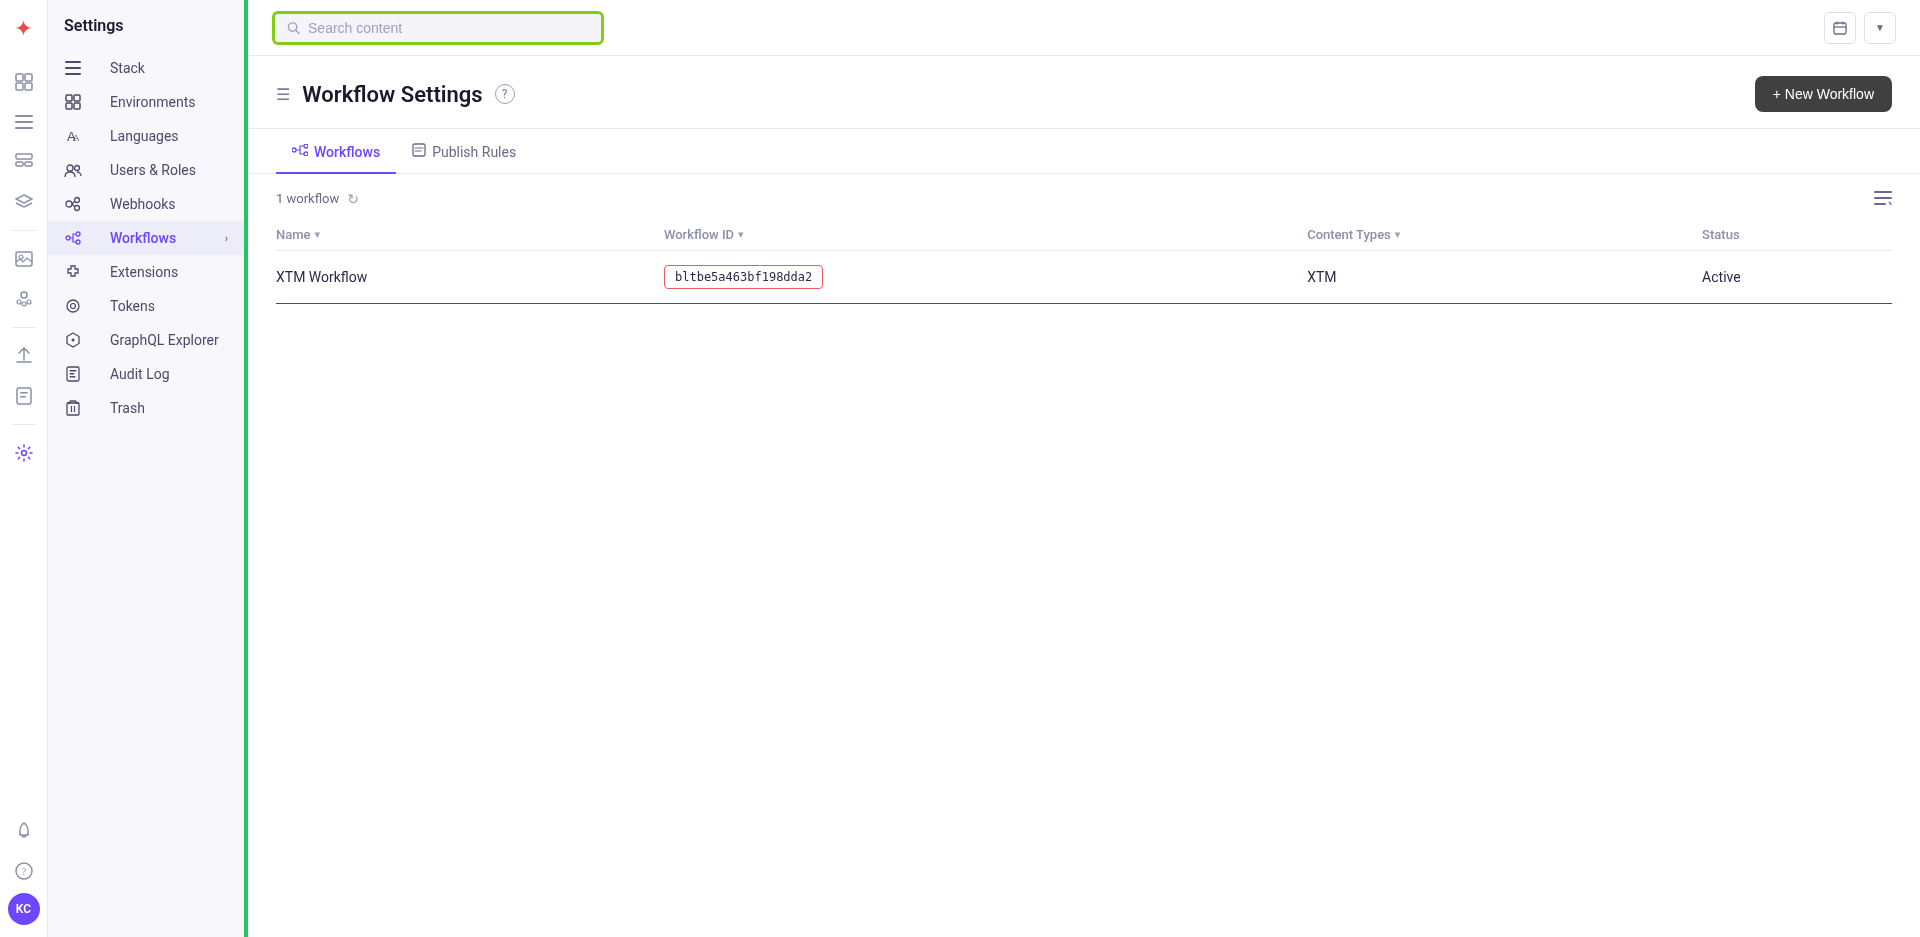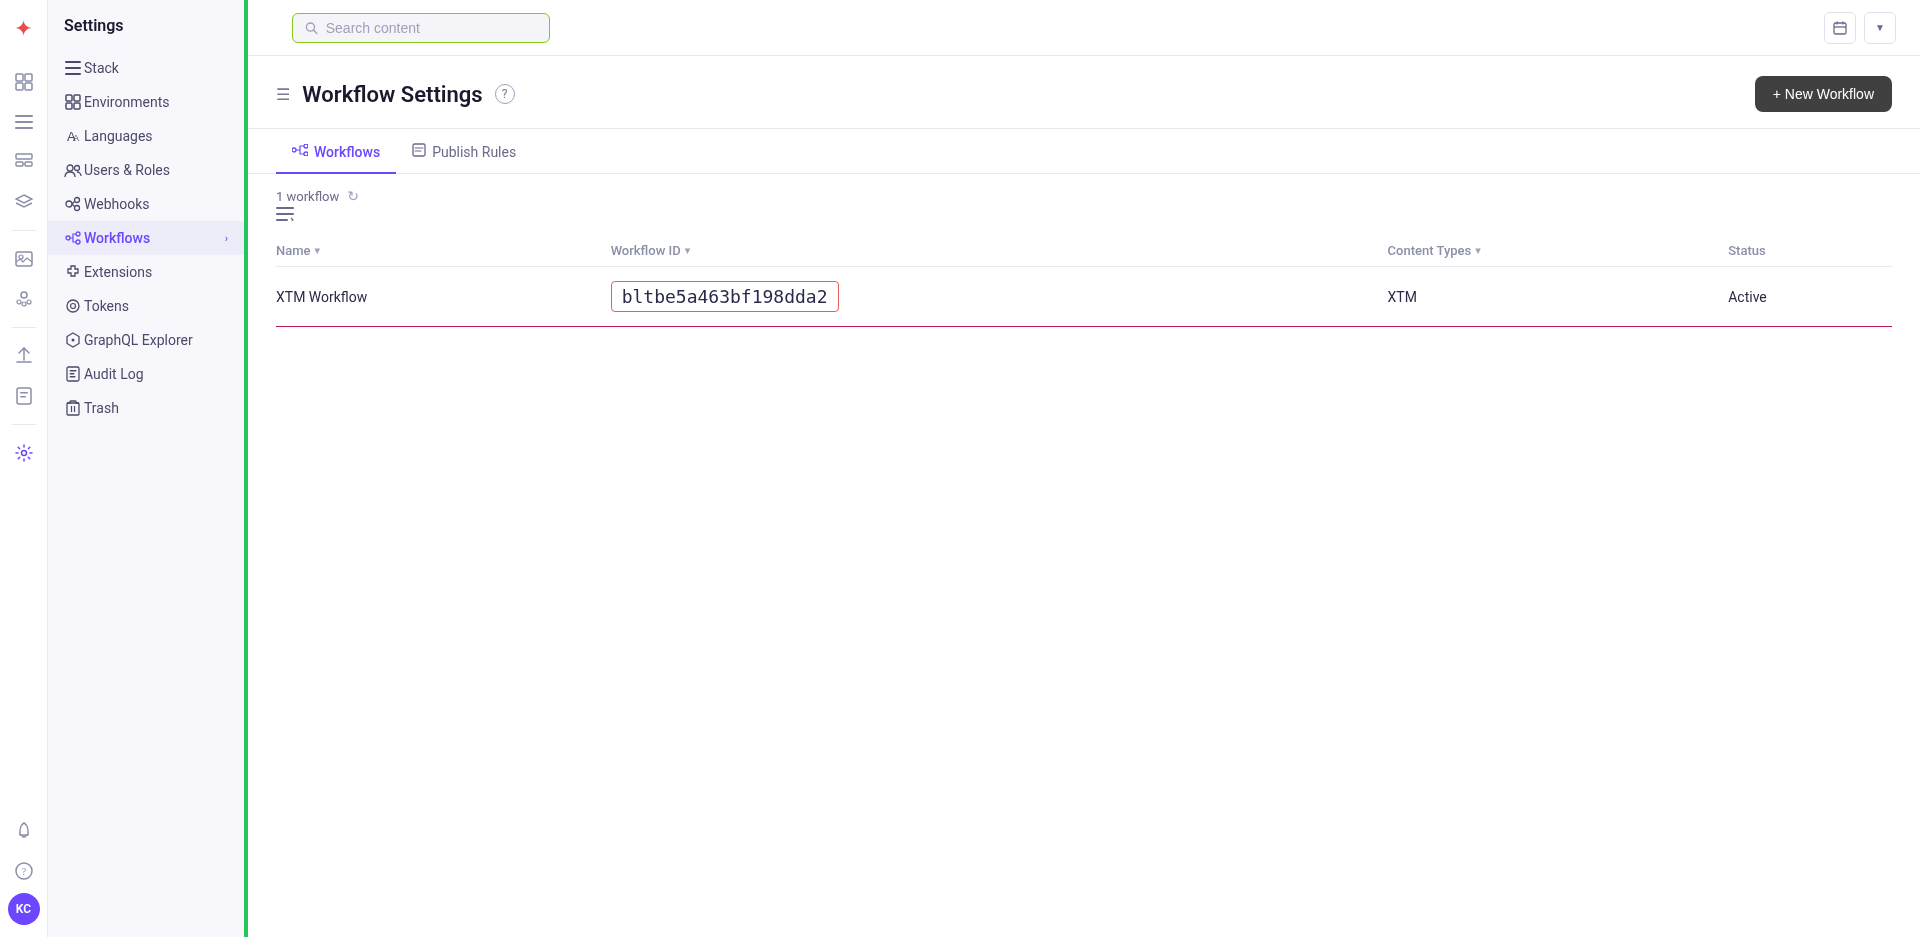--- a/index.html
+++ b/index.html
@@ -45,21 +45,21 @@
     }
     .sidebar-header {
       padding: 0 16px 16px;
       display: flex; align-items: center; gap: 8px;
     }
     .sidebar-title {
       font-size: 16px; font-weight: 600; color: #1a1a2e;
     }
     .sidebar-nav { flex: 1; }
     .sidebar-item {
-      display: flex; align-items: center; gap: 2px;
+      display: flex; align-items: center; gap: 28px;
       padding: 8px 16px;
       cursor: pointer;
       color: #4a4a6a;
       font-size: 14px;
       border-radius: 0;
       position: relative;
     }
     .sidebar-item.active { color: #6c47ff; font-weight: 500; background: #ededfa; }
     .sidebar-item .icon { width: 18px; height: 18px; display: flex; align-items: center; justify-content: center; font-size: 14px; flex-shrink: 0; }
     .sidebar-item .chevron { margin-left: auto; font-size: 11px; }
@@ -78,24 +78,23 @@
       border-bottom: 1px solid #e8e8f0;
       display: flex;
       align-items: center;
       padding: 0 24px;
       gap: 12px;
       flex-shrink: 0;
     }
     .topbar-left { display: flex; align-items: center; gap: 8px; flex: 1; }
     .search-wrapper {
       display: flex; align-items: center;
-      background: #f4f4f9; border: 1px solid #84cc16;
+      background: #f4f4f9; border: 3px solid #84cc16;
       border-radius: 6px; padding: 6px 12px; gap: 8px;
-      width: 258px;
-      margin-left: 20px;
+      width: 332px;
     }
     .search-wrapper input {
       border: none; background: transparent; outline: none;
       font-size: 14px; color: #4a4a6a; width: 100%;
     }
     .search-wrapper input::placeholder { color: #a0a0bc; }
     .topbar-right { display: flex; align-items: center; gap: 8px; }
     .topbar-icon-btn {
       width: 32px; height: 32px; border-radius: 6px;
       border: 1px solid #e0e0ec; background: #fff;
@@ -146,23 +145,22 @@
       padding: 14px 16px 12px;
       font-size: 14px; color: #6a6a8a;
       cursor: pointer; border-bottom: 2px solid transparent;
       margin-bottom: -1px;
     }
     .tab.active { color: #6c47ff; border-bottom-color: #6c47ff; font-weight: 500; }
     .tab-icon { font-size: 13px; }
 
     
     .table-toolbar {
-      display: flex; align-items: flex-start; justify-content: space-between;
+      display: flex; align-items: center; justify-content: space-between;
       padding: 14px 28px 10px;
-      flex-direction: column;
     }
     .workflow-count {
       font-size: 13px; color: #6a6a8a;
       display: flex; align-items: center; gap: 8px;
     }
     .refresh-icon { font-size: 14px; color: #a0a0bc; cursor: pointer; }
     .column-toggle { font-size: 18px; color: #6a6a8a; cursor: pointer; }
 
     
     .table-wrap { padding: 0 28px; }
@@ -178,21 +176,21 @@
     tbody td {
       padding: 14px 12px 14px 0;
       font-size: 14px; color: #2a2a4a;
       border-bottom: 1px solid #be185d;
     }
     .workflow-id-cell {
       display: inline-block;
       border: 1.5px solid #e85d5d;
       border-radius: 4px;
       padding: 4px 10px;
-      font-size: 18px;
+      font-size: 12px;
       font-family: monospace;
       color: #2a2a4a;
     }
 
     
     .avatar-btn {
       width: 32px; height: 32px; border-radius: 50%;
       background: #6c47ff; color: #fff;
       display: flex; align-items: center; justify-content: center;
       font-size: 12px; font-weight: 600; cursor: pointer; text-align: right;

